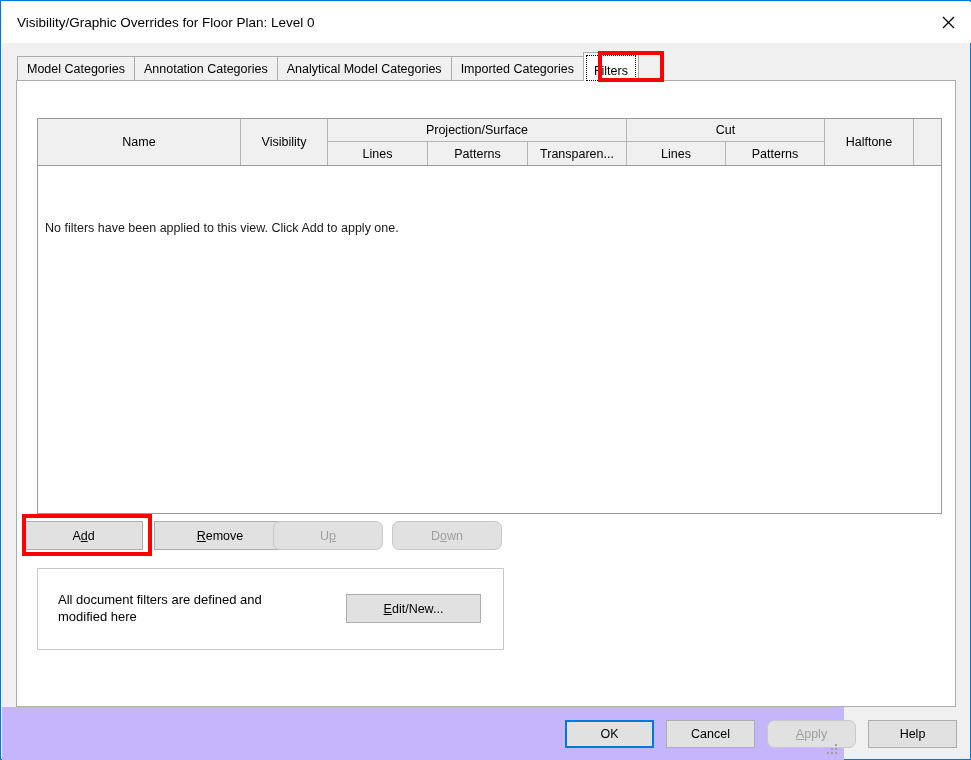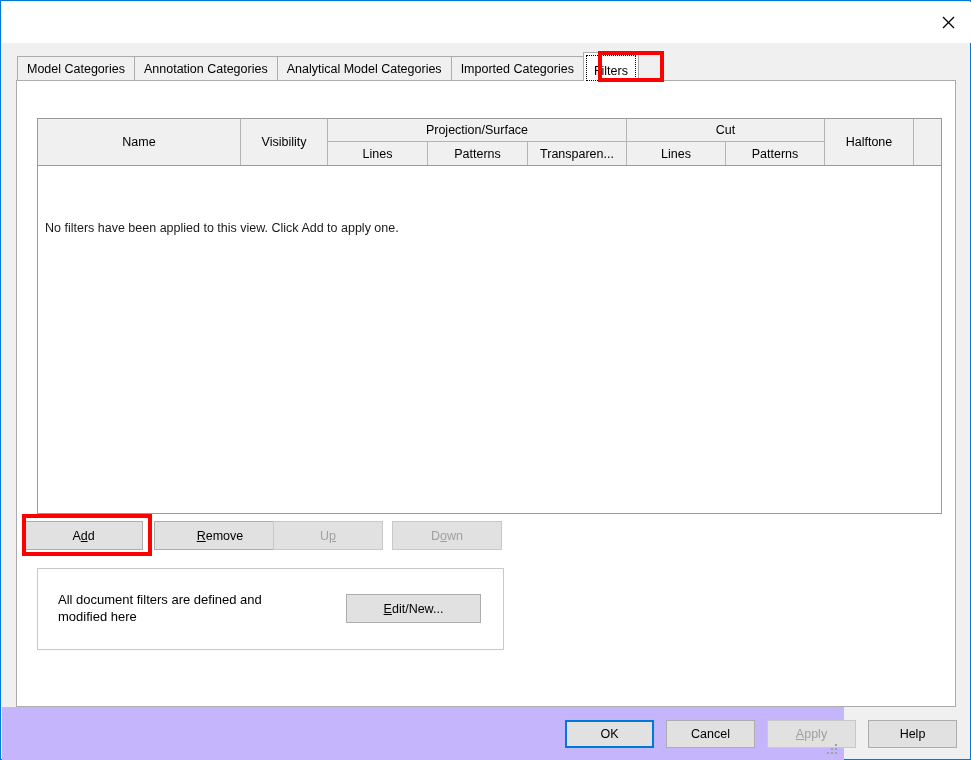--- a/index.html
+++ b/index.html
@@ -161,20 +161,21 @@
     justify-content: center;
     cursor: pointer;
     white-space: nowrap;
     user-select: none;
   }
   .btn.disabled {
     color: #a0a0a0;
     background: #e1e1e1;
     border-color: #c8c8c8;
     cursor: default;
+    border-radius: 7px;
   }
   .btn.default {
     border: 2px solid #0078d7;
     background: #e1e1e1;
   }
   .u { text-decoration: underline; }
   .btn.disabled .u { text-decoration: underline; }
 
   
   .action-row .btn {
@@ -237,20 +238,21 @@
     pointer-events: none;
     z-index: 40;
   }
 </style>
 </head>
 <body>
 
 <div class="window">
 
   <div class="titlebar">
+    <div class="title-text">Visibility/Graphic Overrides for Floor Plan: Level 0</div>
     <div class="close-btn">
       <svg width="13" height="13" viewBox="0 0 13 13">
         <line x1="1" y1="1" x2="12" y2="12" stroke="#000" stroke-width="1.2"></line>
         <line x1="12" y1="1" x2="1" y2="12" stroke="#000" stroke-width="1.2"></line>
       </svg>
     </div>
   </div>
 
   <div class="tabstrip">
     <div class="tabs">

